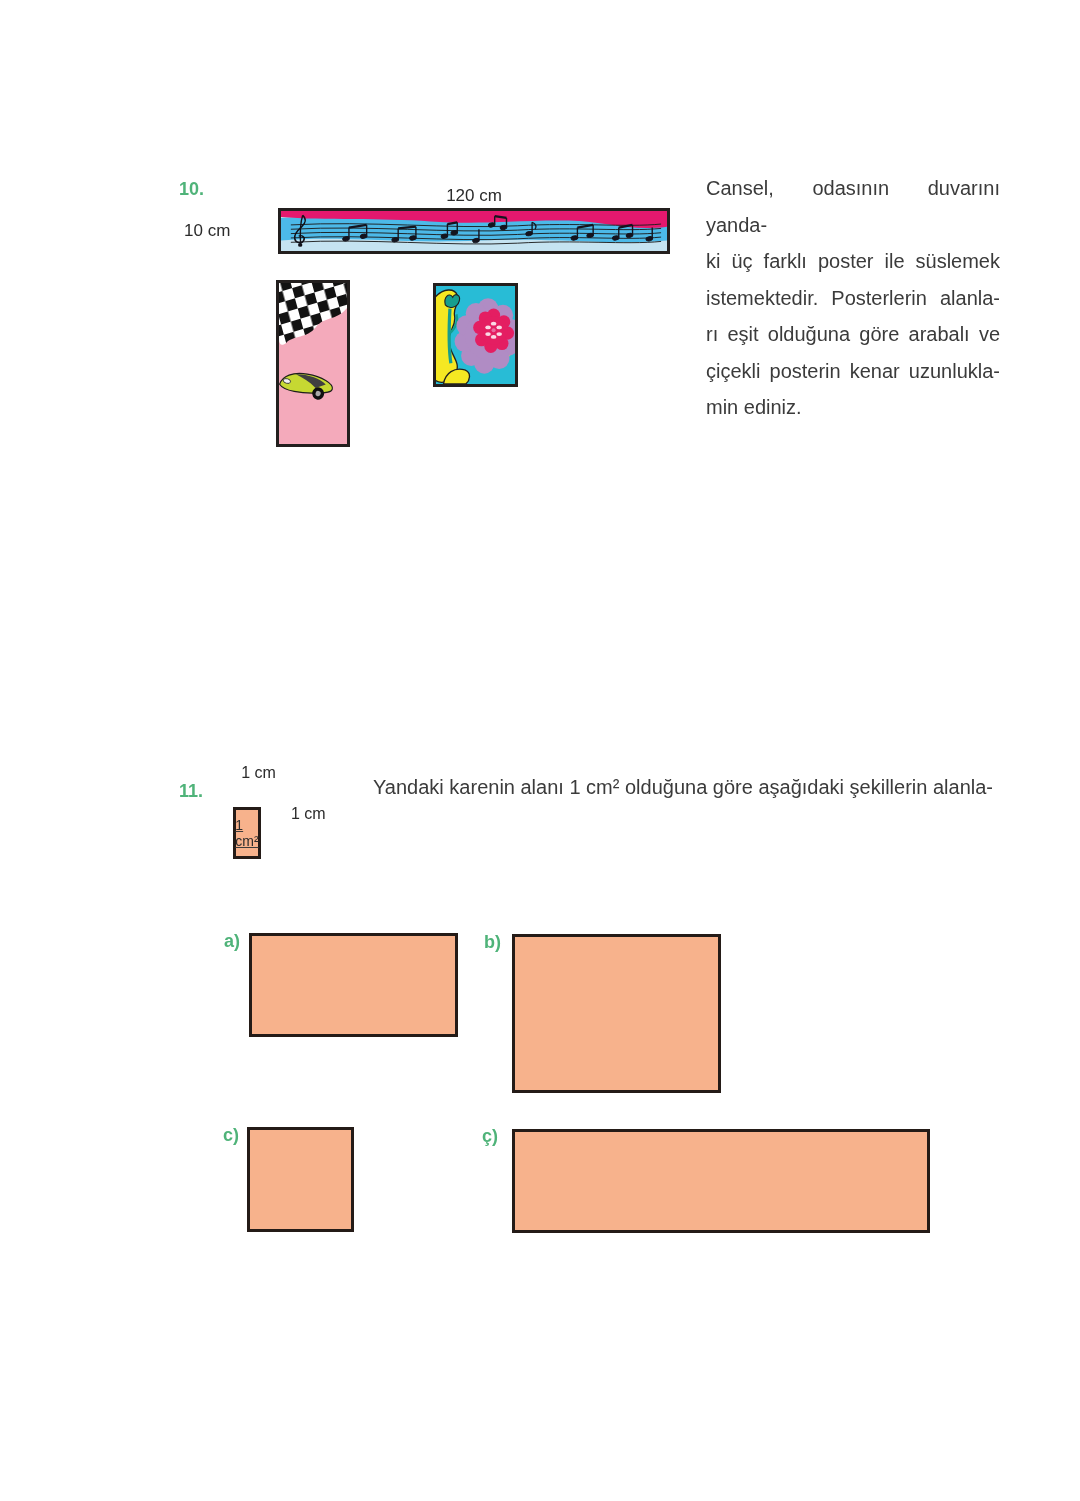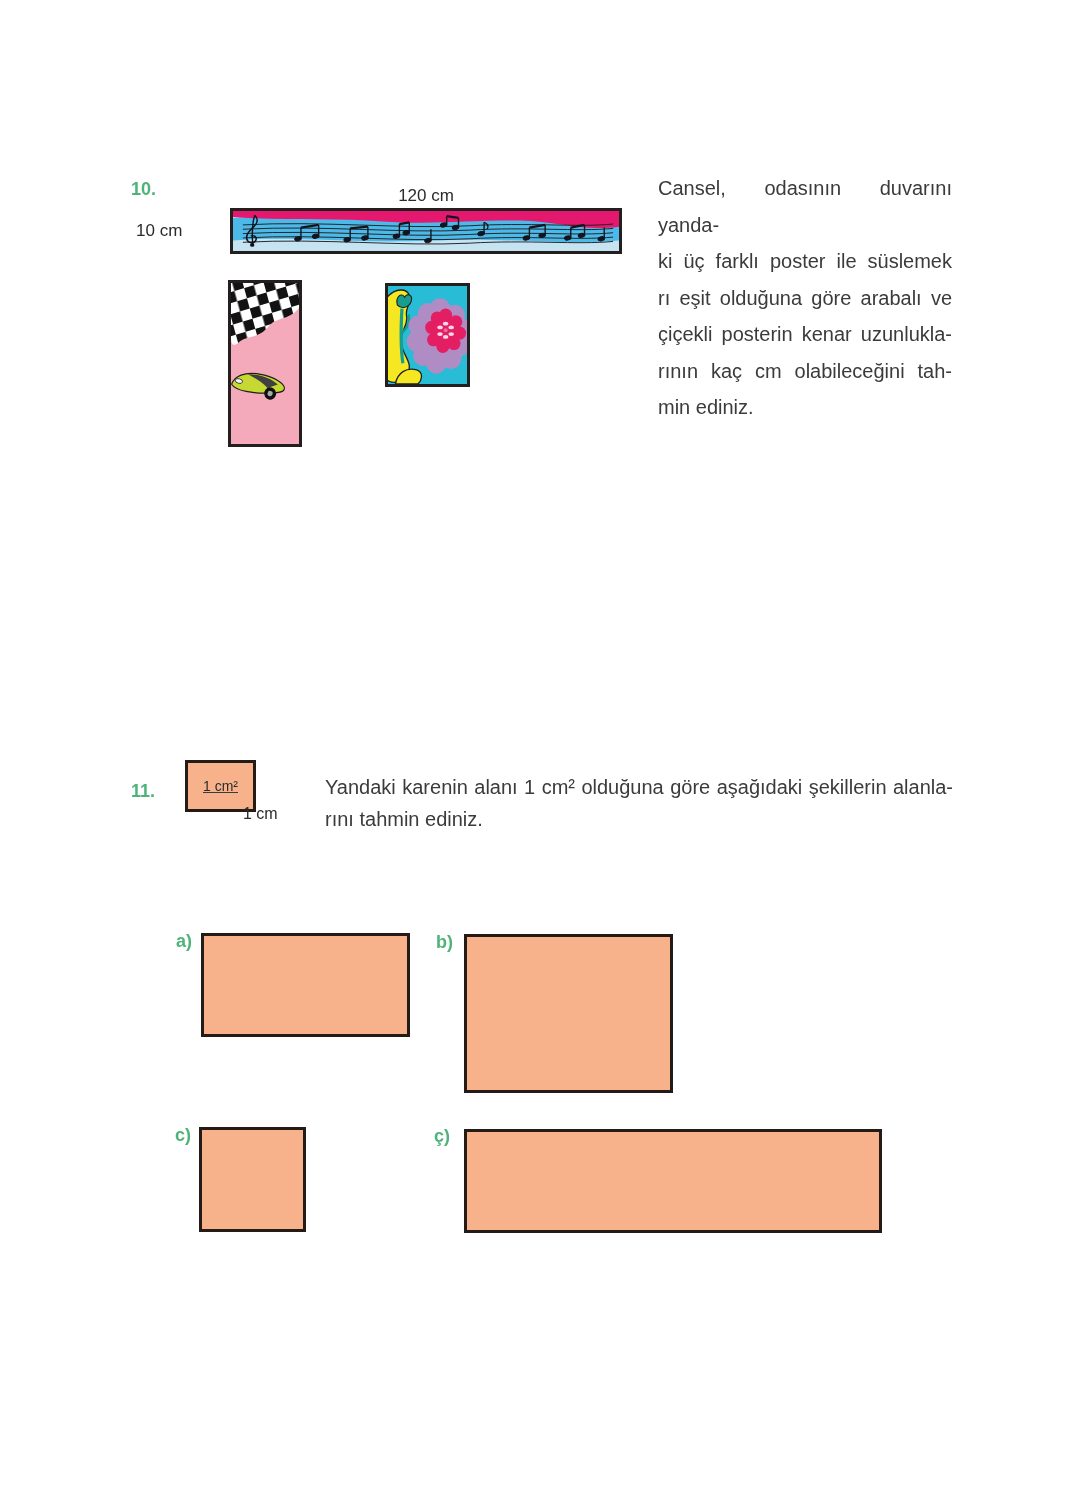--- a/index.html
+++ b/index.html
@@ -2,21 +2,21 @@
 <html style="--accent-green: #4FB379; --text-dark: #3b3b3b; --shape-fill: #F7B28C; --shape-border: #241b17; --music-pink: #E4186E; --music-blue: #4CB9E8; --music-lightblue: #C5E3F1; --car-pink: #F4AABB; --car-green: #C6D832; --flower-teal: #28BCD6; --flower-yellow: #F5E822; --flower-purple: #B08CC4; --flower-pink: #E41E62;"><head>
 <meta charset="utf-8">
 <style>
   html,body{margin:0;padding:0;}
   body{
     width:1080px;height:1501px;background:#ffffff;
     font-family:"Liberation Sans","DejaVu Sans",sans-serif;
     color:var(--text-dark,#3b3b3b);
     position:relative;overflow:hidden;
   }
-  .abs{position:absolute;}
+  .abs{position:absolute;margin-left:48px;}
   .qnum{
     font-weight:bold;font-size:18px;color:var(--accent-green,#4FB379);
   }
   .shape-label{
     font-weight:bold;font-size:18px;color:var(--accent-green,#4FB379);
   }
   .dim-label{font-size:17px;color:#2b2b2b;}
   .center{text-align:center;}
   .right{text-align:left;}
   .poster{
@@ -169,42 +169,41 @@
           <circle cx="62" cy="47" r="2.2" fill="#e86aa0"></circle>
         </g>
       </g>
       <path d="M8,104 C10,92 20,86 31,89 C39,92 36,101 32,104 Z" style="fill:var(--flower-yellow)" stroke="#202020" stroke-width="1.4"></path>
     </svg>
   </div>
 
   <div class="abs qtext" style="left:658px;top:170px;width:294px;line-height:36.5px;">
       <div class="tline">Cansel, odasının duvarını yanda-</div>
       <div class="tline">ki üç farklı poster ile süslemek</div>
+      <div class="tline">istemektedir. Posterlerin alanla-</div>
       <div class="tline">rı eşit olduğuna göre arabalı ve</div>
       <div class="tline">çiçekli posterin kenar uzunlukla-</div>
-      <div class="tline">rının kaç cm olabileceğini tah-</div>
       <div class="tline">min ediniz.</div>
     </div>
 </section>
 
 <section>
 
   <div class="abs qnum" style="left:131px;top:781px;">11.</div>
 
   <div class="abs dim-label center" style="left:185px;top:764px;width:51px;font-size:16px;">1 cm</div>
 
-  <div class="abs unit-square" style="left:185px;top:760px;width:71px;height:52px;text-decoration:underline;">
+  <div class="abs unit-square" style="left:185px;top:807px;width:28px;height:52px;text-decoration:underline;">
     <span>1 cm²</span>
   </div>
 
   <div class="abs dim-label" style="left:243px;top:805px;font-size:16px;">1 cm</div>
 
   <div class="abs qtext" style="left:325px;top:771px;width:628px;line-height:32px;">
       <div class="tline">Yandaki karenin alanı 1 cm² olduğuna göre aşağıdaki şekillerin alanla-</div>
-      <div class="tline">rını tahmin ediniz.</div>
     </div>
 
   <div class="abs shape-label" style="left:176px;top:931px;">a)</div>
   <div class="abs fill-rect" style="left:201px;top:933px;width:209px;height:104px;"></div>
 
   <div class="abs shape-label" style="left:436px;top:932px;">b)</div>
   <div class="abs fill-rect" style="left:464px;top:934px;width:209px;height:159px;"></div>
 
   <div class="abs shape-label" style="left:175px;top:1125px;">c)</div>
   <div class="abs fill-rect" style="left:199px;top:1127px;width:107px;height:105px;"></div>

